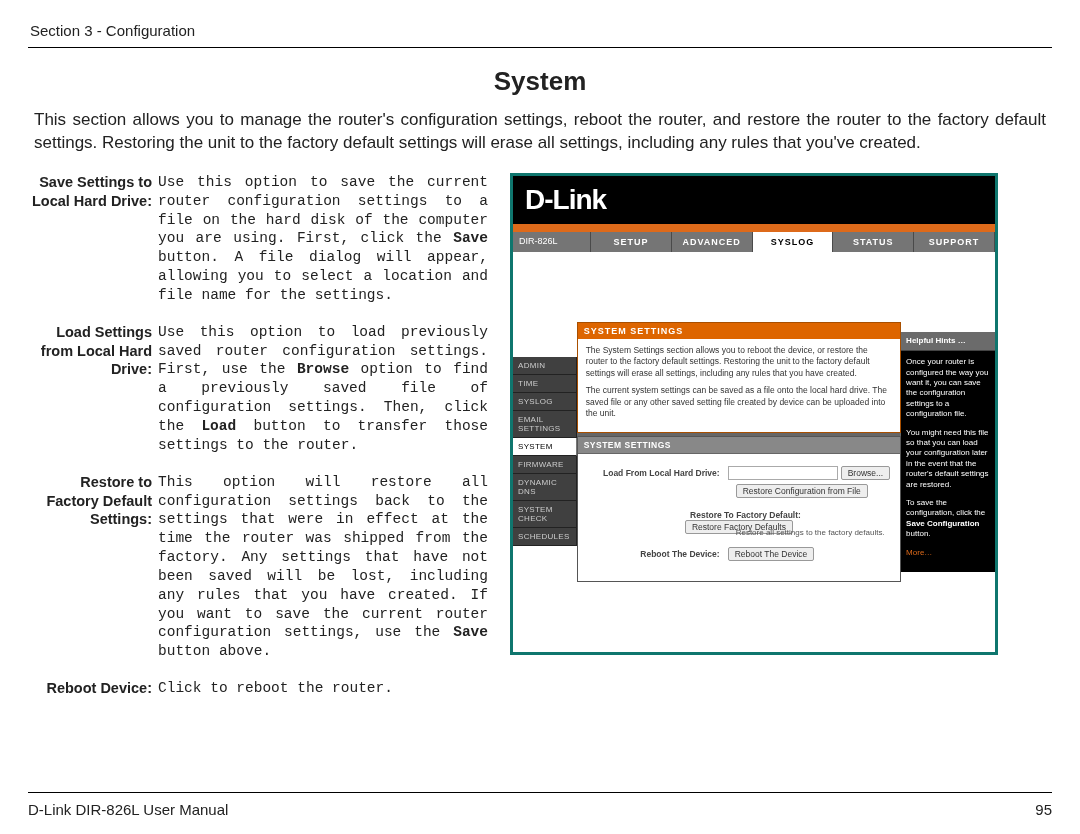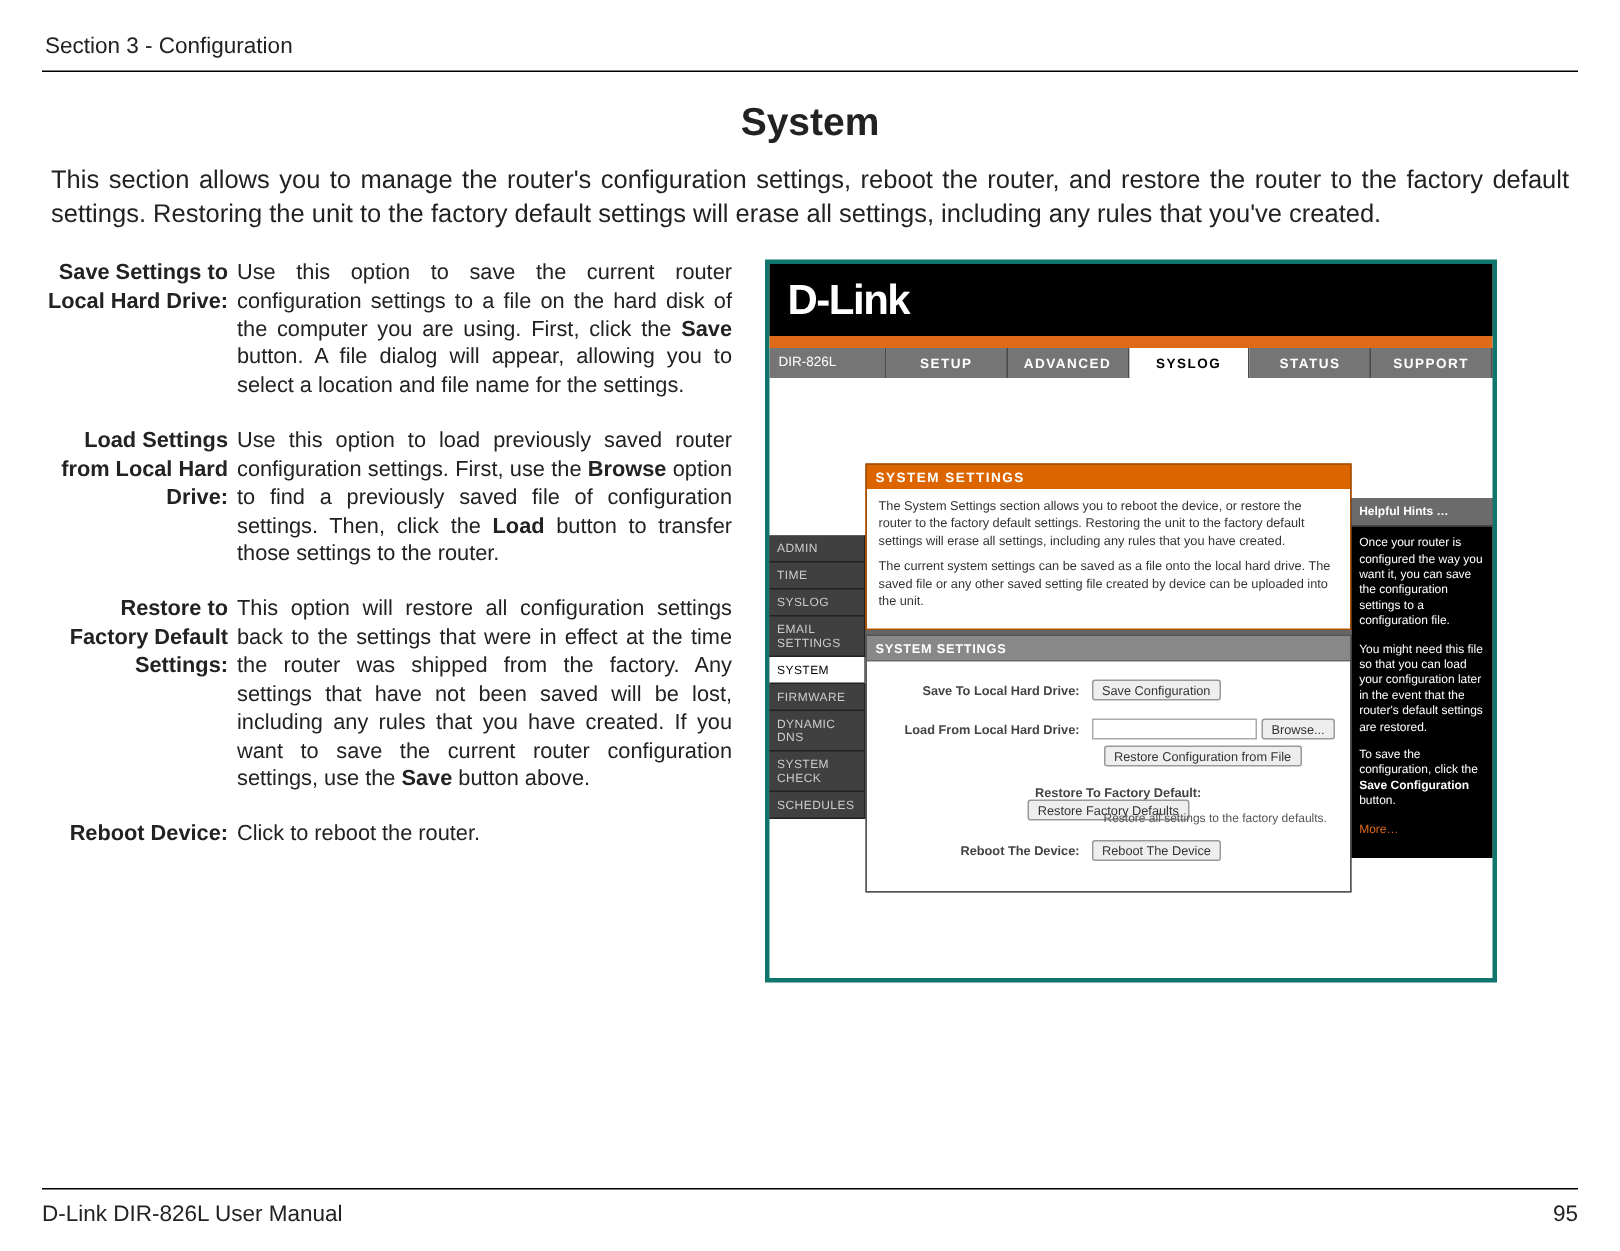--- a/index.html
+++ b/index.html
@@ -44,20 +44,21 @@
     width: 130px;
     text-align: right;
     font-weight: 700;
     padding-right: 6px;
     line-height: 1.3;
   }
   .def-label span { white-space: pre-line; }
   .def-text {
     text-align: justify;
     line-height: 1.3;
+    font-family: Liberation Mono, monospace;
   }
   .def-text b { font-weight: 700; }
 
   
   .right-col {
     flex: 1;
   }
   .router-window {
     border: 3px solid #0f766e;
     background: #fff;
@@ -303,24 +304,20 @@
             <div class="orange-body">
               <p>The System Settings section allows you to reboot the device, or restore the router to the factory default settings. Restoring the unit to the factory default settings will erase all settings, including any rules that you have created.</p>
               <p>The current system settings can be saved as a file onto the local hard drive. The saved file or any other saved setting file created by device can be uploaded into the unit.</p>
             </div>
           </div>
 
           <div class="grey-box">
             <div class="grey-title">SYSTEM SETTINGS</div>
             <div class="grey-body">
               <div class="form-row">
-                <div class="form-label">Save To Local Hard Drive:</div>
-                <span class="fake-btn">Save Configuration</span>
-              </div>
-              <div class="form-row">
                 <div class="form-label">Load From Local Hard Drive:</div>
                 <div style="border:1px solid #aaa;background:#fff;width:110px;height:14px;display:inline-block;margin-right:3px;"></div>
                 <span class="fake-btn">Browse...</span>
               </div>
               <div style="margin:-8px 0 12px 148px;">
                 <span class="fake-btn">Restore Configuration from File</span>
               </div>
               <div class="form-row" style="margin-bottom:2px;flex-direction:column;">
                 <div class="form-label">Restore To Factory Default:</div>
                 <span class="fake-btn">Restore Factory Defaults</span>

